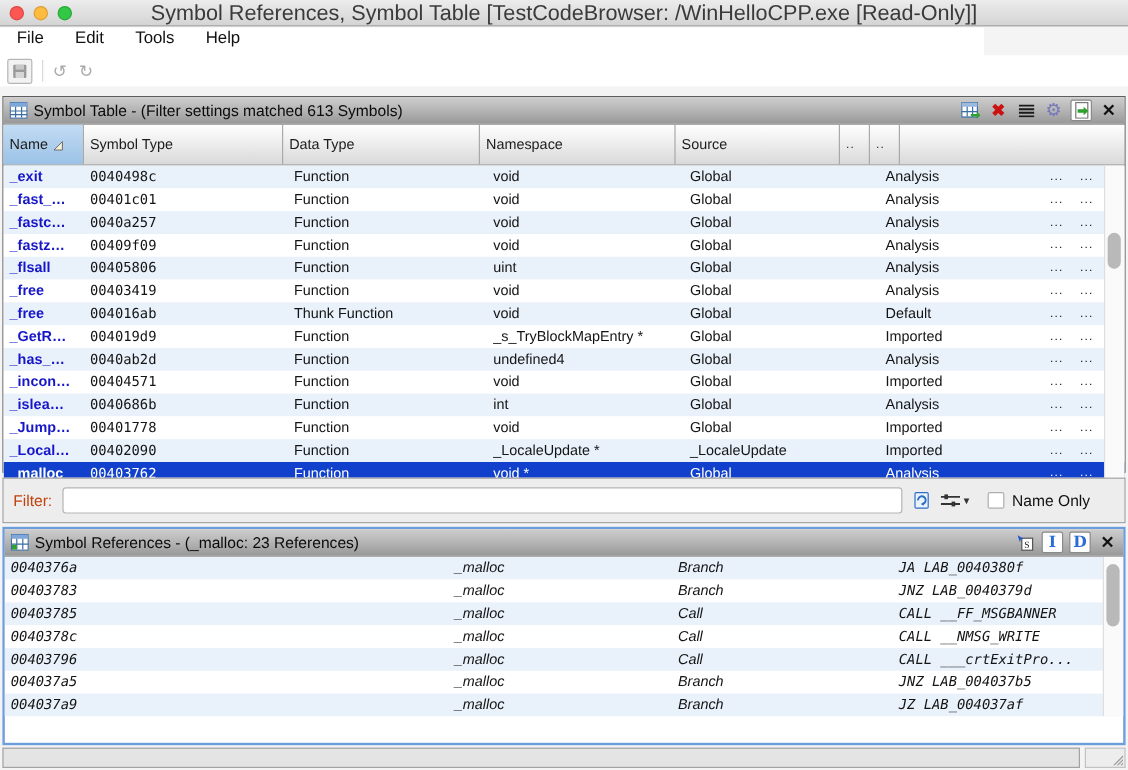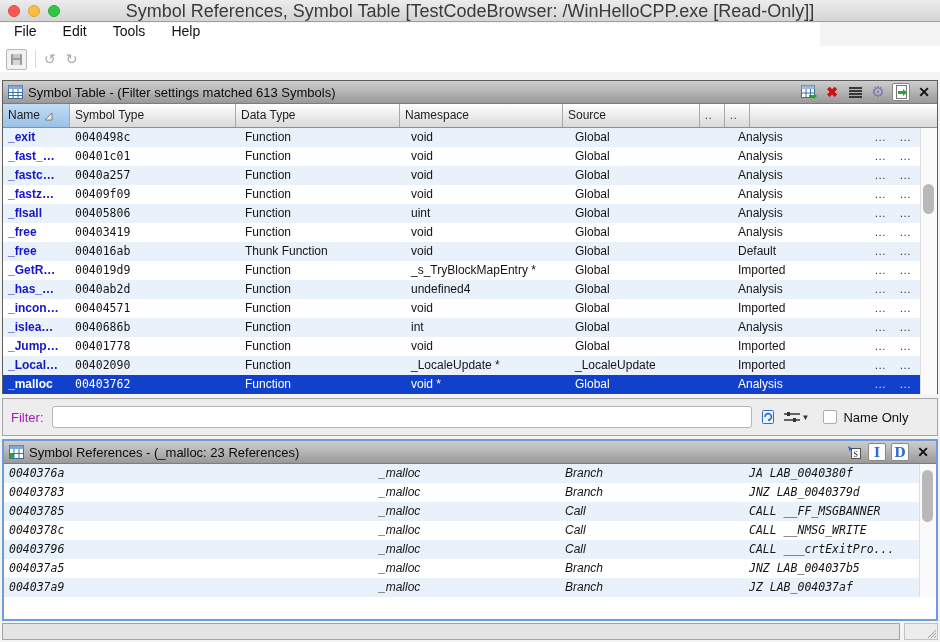--- a/index.html
+++ b/index.html
@@ -31,21 +31,21 @@
   
   .panel-header { height:23px; display:flex; align-items:center; padding:0 4px 0 5px;
     background:linear-gradient(#cdcdcd,#b7b7b7 45%,#989898); border-bottom:1px solid #7c7c7c; }
   .panel-title { font-size:13px; color:#0b0b0b; margin-left:5px; white-space:nowrap; overflow:hidden; }
   .ph-icons { margin-left:auto; display:flex; align-items:center; gap:5px; }
   .ph-btn { width:18px; height:18px; display:flex; align-items:center; justify-content:center; }
   .ph-btn.pressed { background:#fdfdfd; border:1px solid #8a8a8a; border-radius:2px; }
   .close-x { font-size:14px; font-weight:bold; color:#111; }
 
   
-  .col-hdr { display:flex; height:24px; background:linear-gradient(#ffffff,#d9d9d9);
+  .col-hdr { display:flex; height:34px; background:linear-gradient(#ffffff,#d9d9d9);
     border-bottom:1px solid #8f8f8f; font-size:12px; color:#1c1c1c; }
   .hcell { border-right:1px solid #a9a9a9; padding-left:5px; line-height:21px;
     white-space:nowrap; overflow:hidden; display:flex; align-items:center; }
   .hcell.sorted { background:linear-gradient(#c3dcf4,#9ac2e6); }
   .h-fill { flex:1; border-right:none; }
   .sort-ic { margin-left:4px; margin-right:2px; flex:0 0 auto; }
 
   
   .tbody { position:relative; overflow:hidden; background:#fff; }
   .trow { display:flex; height:19px; line-height:19px; font-size:12px; color:#141414; }
@@ -69,21 +69,21 @@
     border-left:1px solid #dedede; }
   .vthumb { position:absolute; left:2px; width:11px; background:#b9b9b9; border-radius:6px; }
 
   
   #st-panel { position:absolute; top:80px; left:2px; width:936px; height:314px;
     border:1px solid #5e5e5e; background:#fff; }
   #st-body { height:266px; }
 
   #filter-bar { position:absolute; top:398px; left:2px; width:936px; height:38px;
     border:1px solid #a6a6a6; background:#ededed; display:flex; align-items:center; padding:0 8px; }
-  .filter-label { font-size:13px; color:#a21caf; margin-right:8px; }
+  .filter-label { font-size:13px; color:#c2410c; margin-right:8px; }
   .filter-input { width:700px; height:22px; border:1px solid #b5b5b5; border-radius:3px;
     background:#fff; font-size:12px; padding:0 5px; outline:none; font-family:"Liberation Sans",sans-serif;}
   .f-ic { margin-left:8px; display:flex; align-items:center; }
   .caret { font-size:8px; color:#333; margin-left:2px; }
   .chk { width:14px; height:14px; border:1px solid #aeaeae; border-radius:2px; background:#fff; margin:0 6px 0 14px; }
   .chk-label { font-size:13px; color:#111; white-space:nowrap; }
 
   #ref-panel { position:absolute; top:439px; left:2px; width:936px; height:182px;
     border:2px solid #6d9ddc; background:#fff; }
   #ref-body { height:133px;font-style:italic; }

